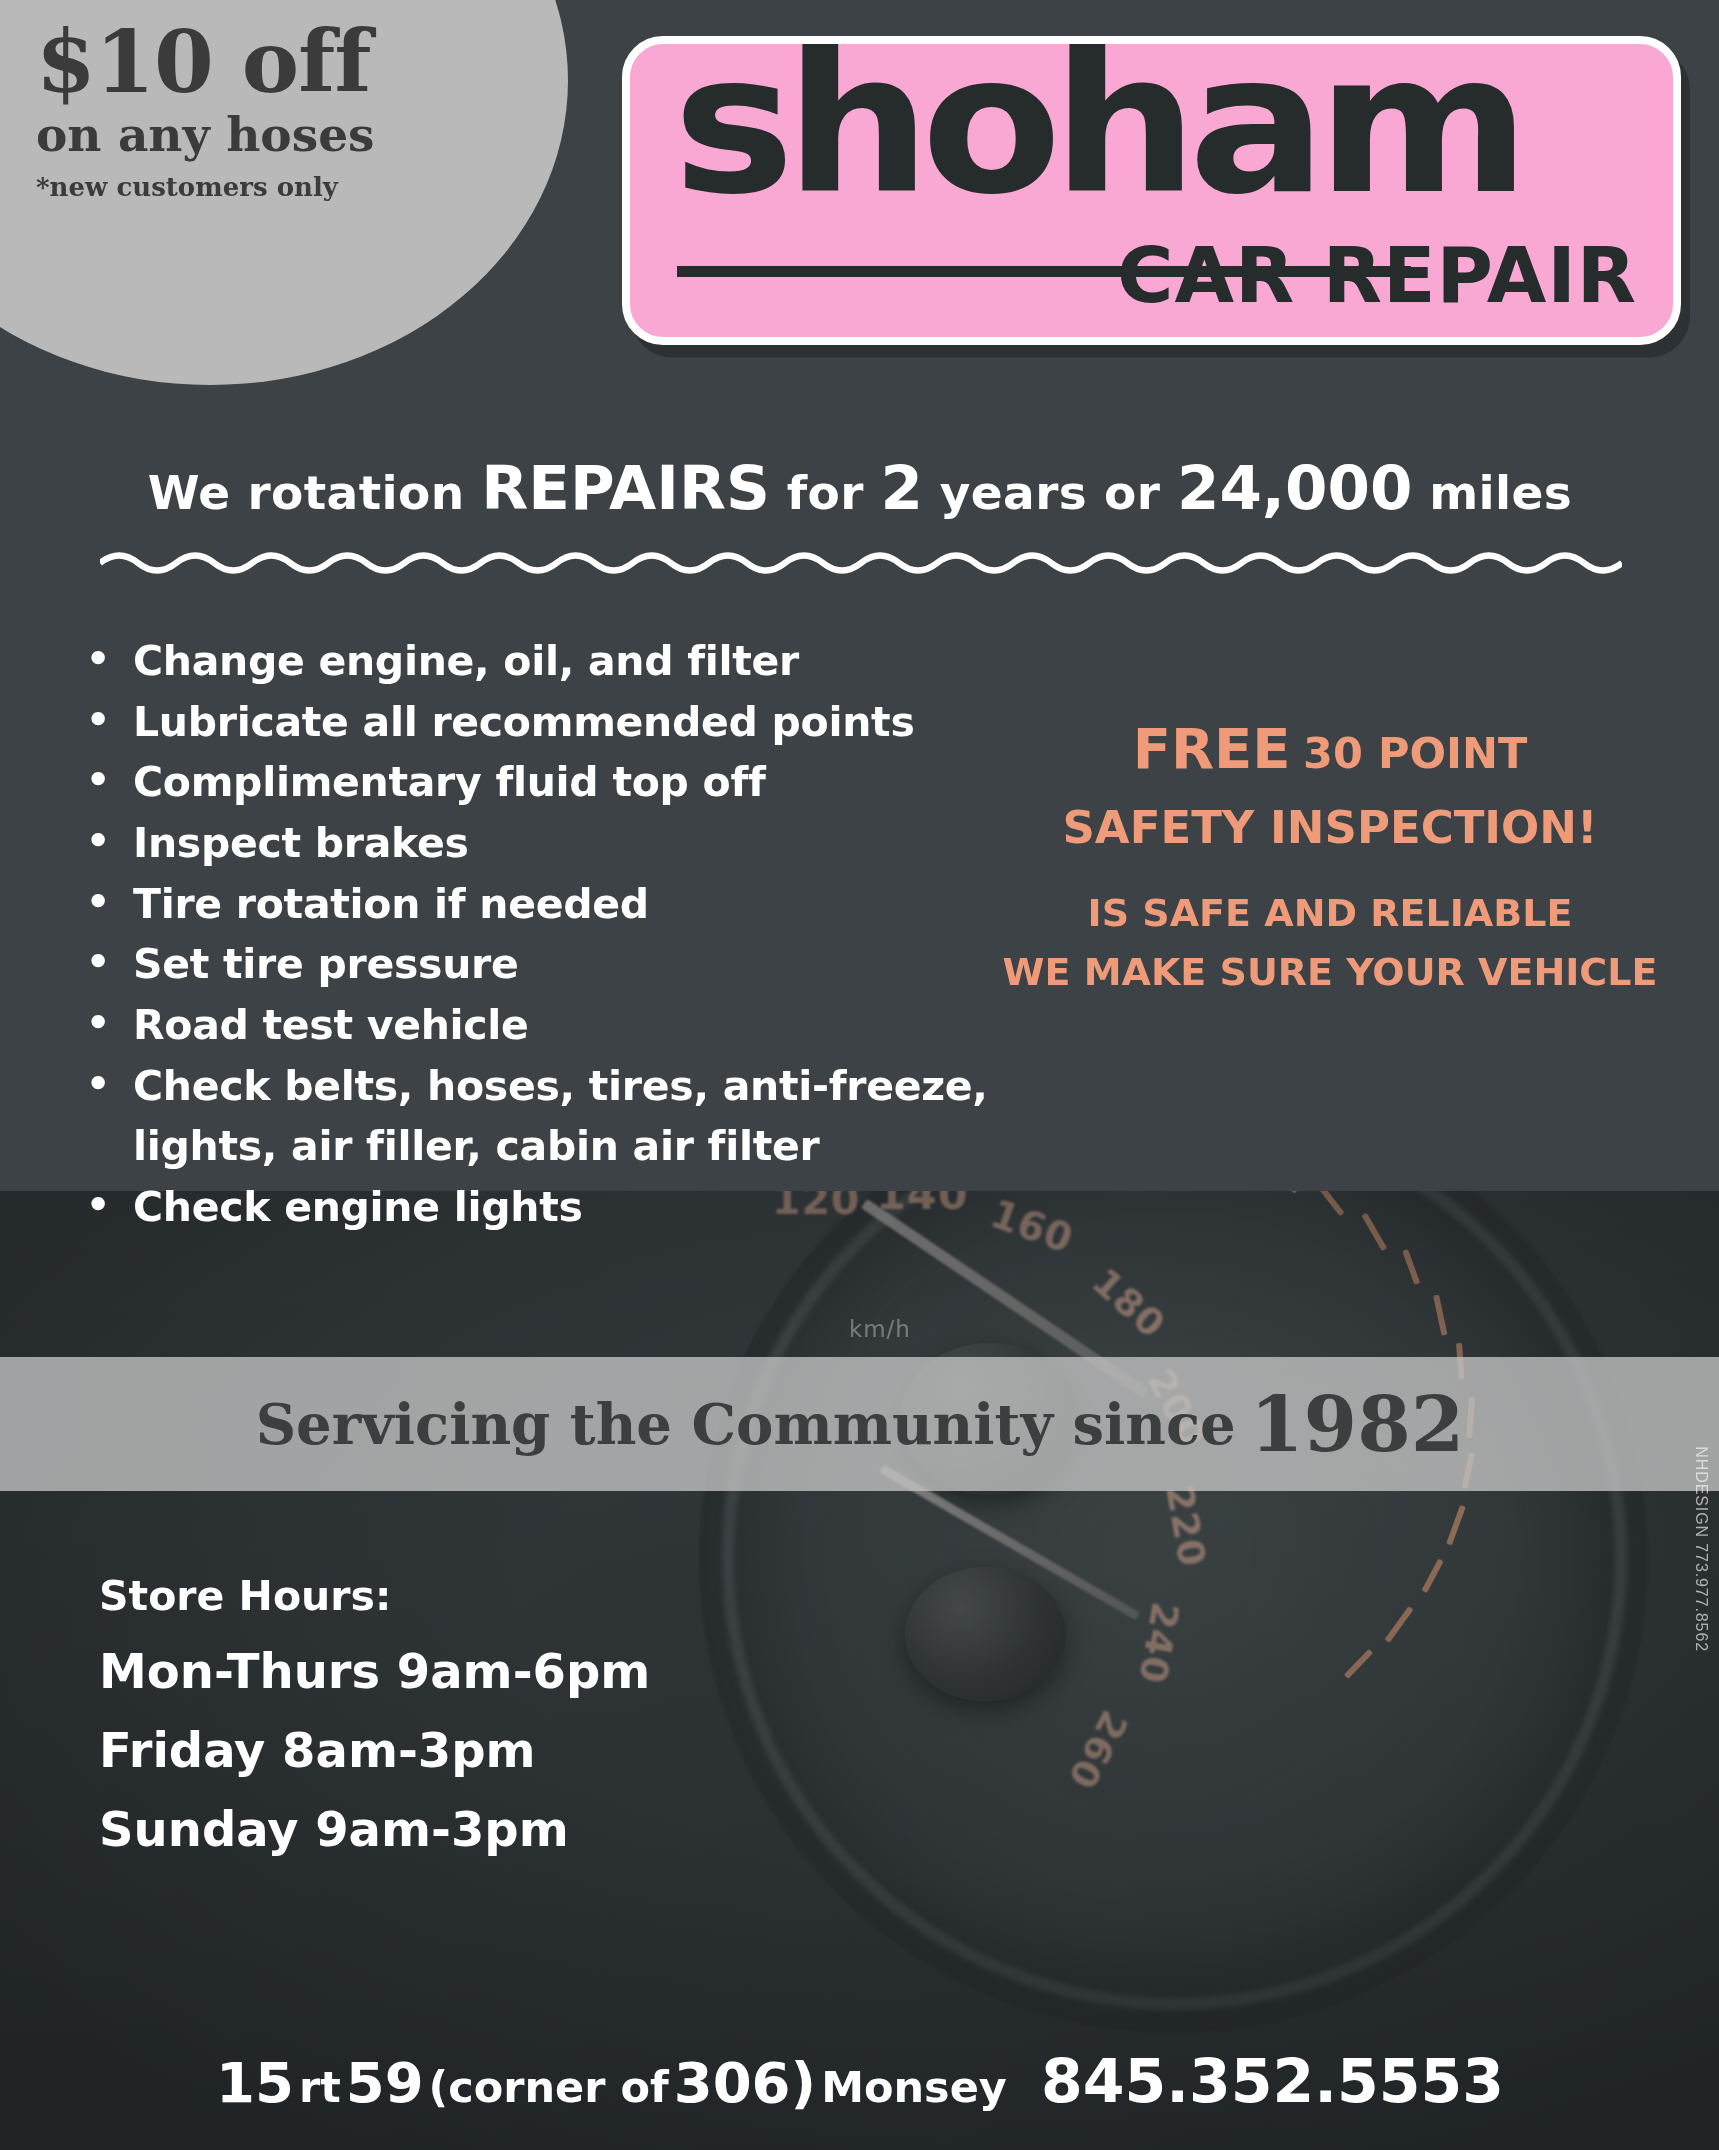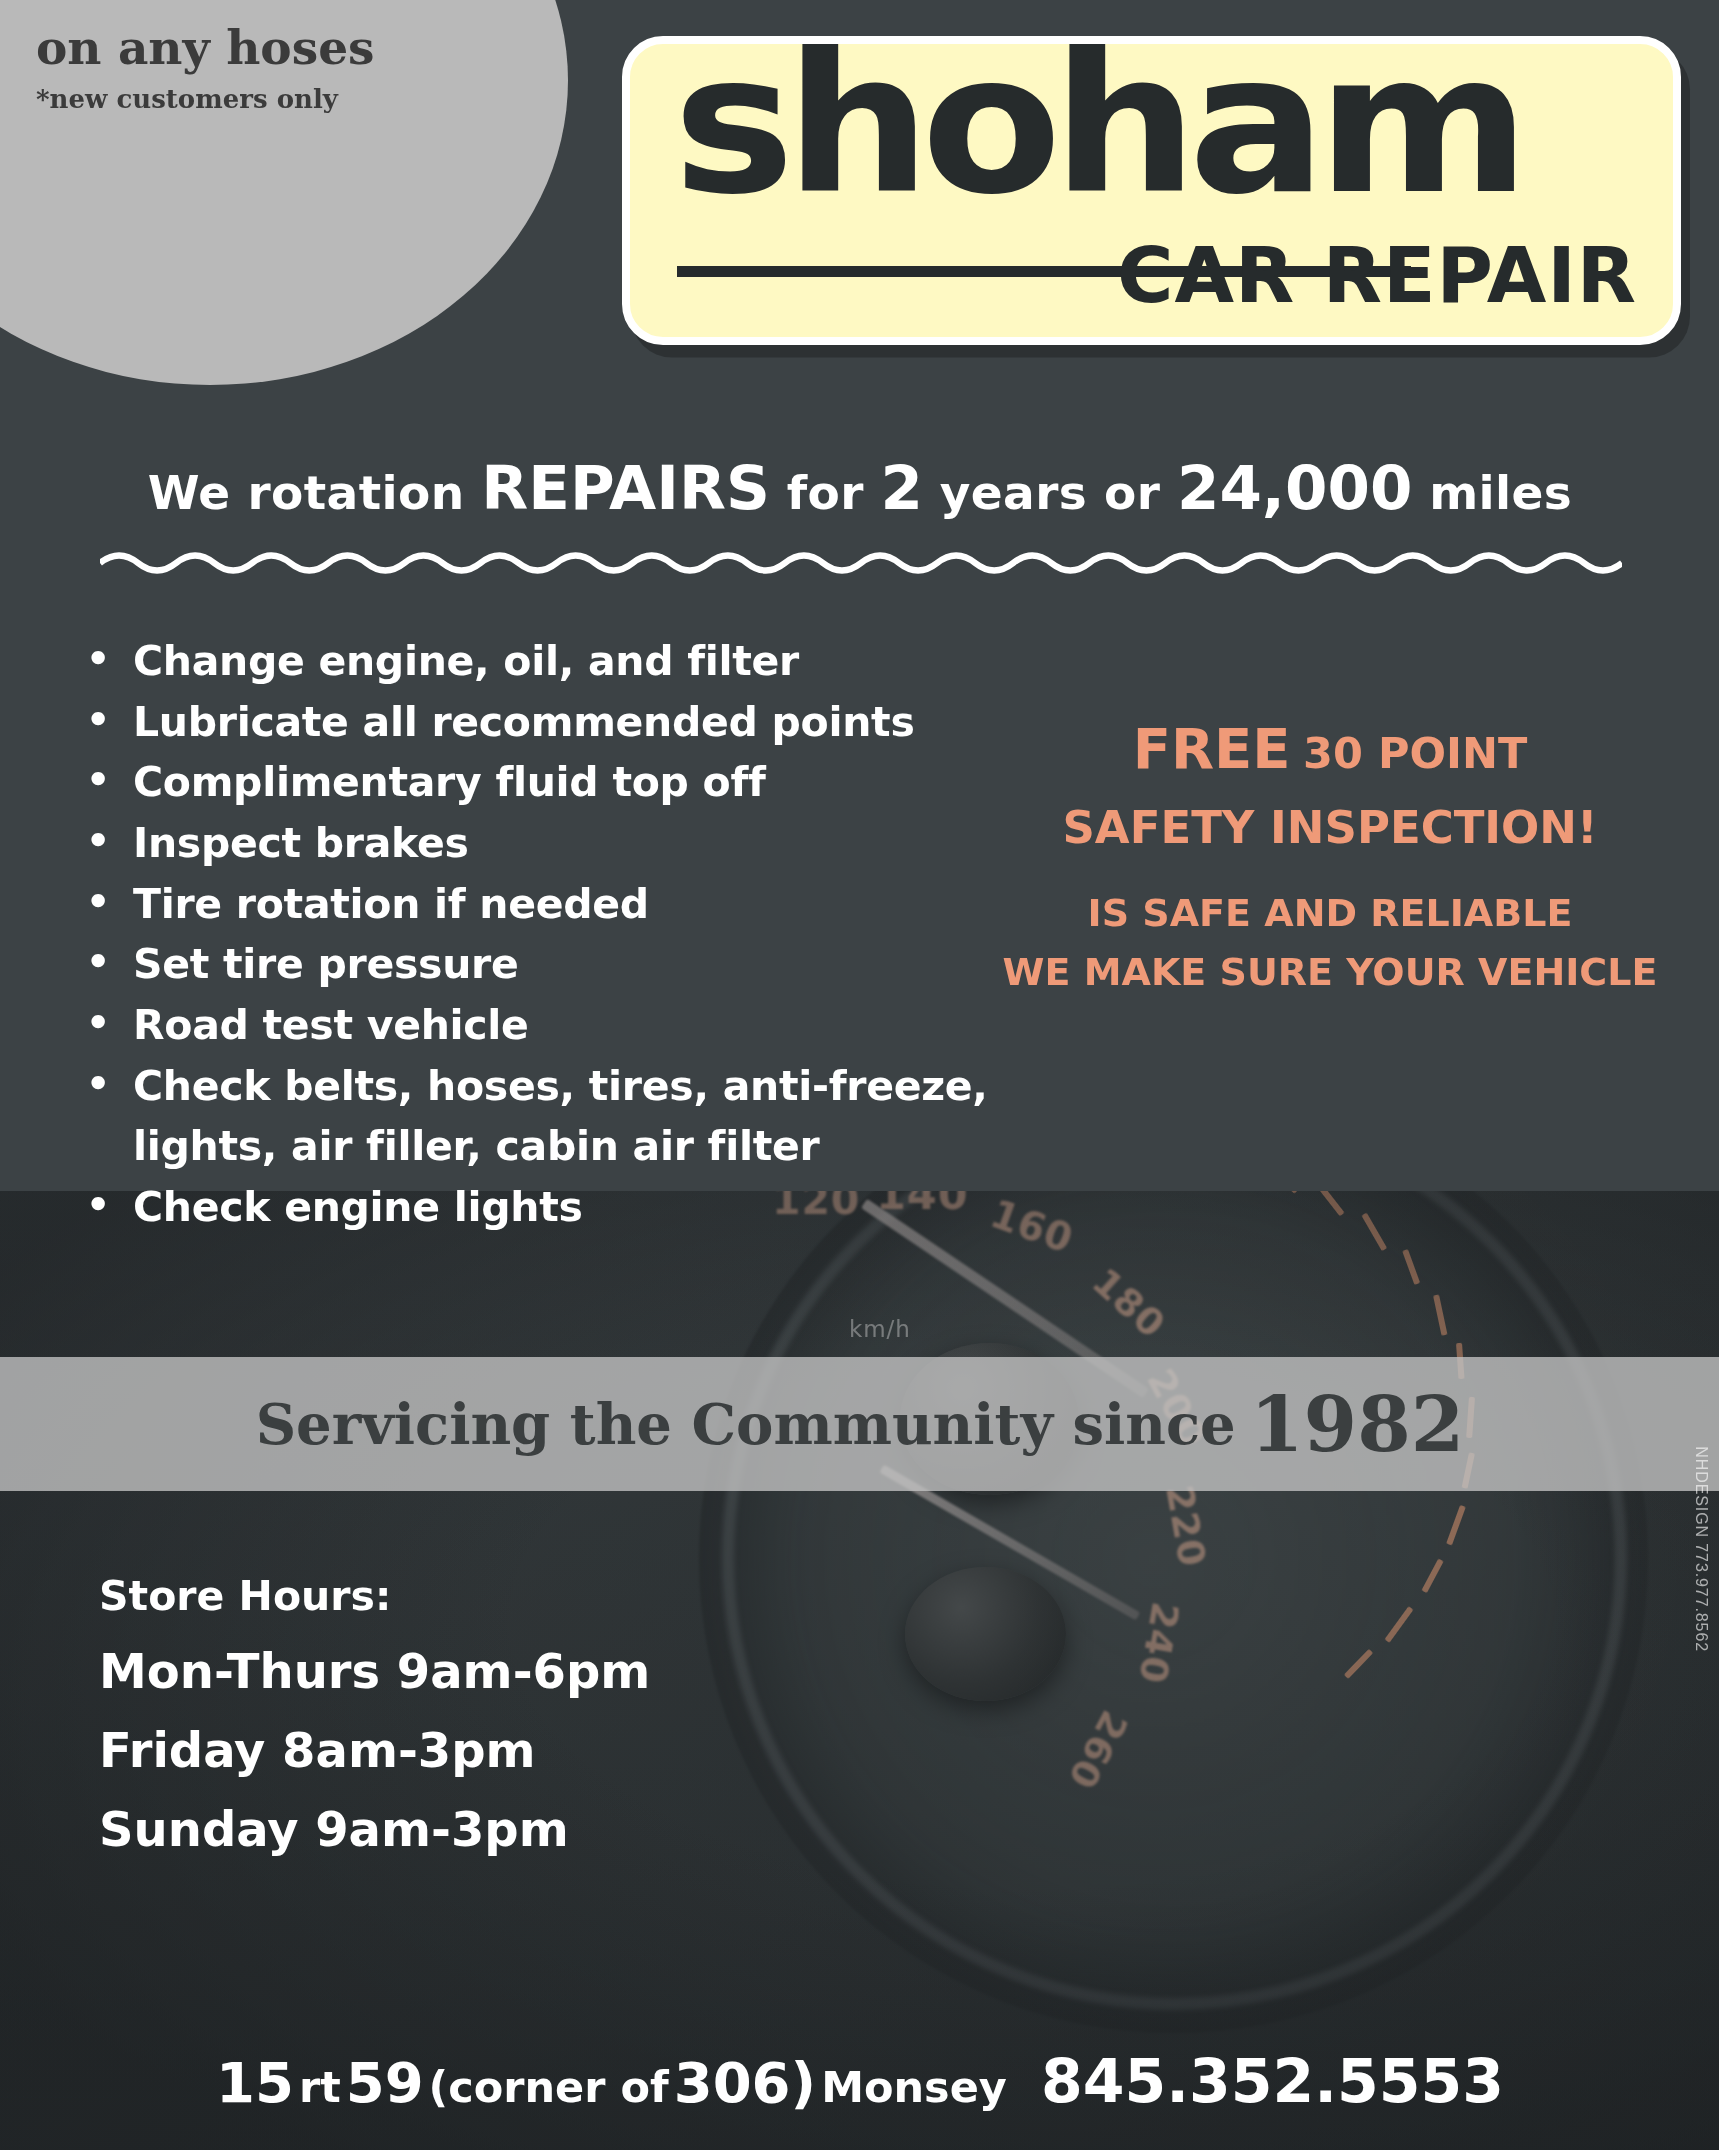--- a/index.html
+++ b/index.html
@@ -130,21 +130,21 @@
     font-weight: 700;
     font-size: 26px;
     margin-top: 10.7px;
   }
 
   
   .logo-box {
     position: absolute;
     left: 622px; top: 36px;
     width: 1059px; height: 309px;
-    background: #fef9c3;
+    background: #f9a8d4;
     border: 8px solid #ffffff;
     border-radius: 41px;
     box-shadow: 9px 12.5px 0 rgba(0,0,0,0.25);
     overflow: hidden;
   }
   .logo-word {
     position: absolute;
     left: 43px; top: -16px;
     font-family: "DejaVu Sans", sans-serif;
     font-weight: 700;
@@ -344,20 +344,21 @@
     <div class="knob" style="left:900px; top:152px; width:179px; height:152px;"></div>
     <div class="knob" style="left:905px; top:376px; width:161px; height:134px;"></div>
     <div class="needle" style="left:806px; top:197px; width:340px; height:10.7px; transform: rotate(34deg);"></div>
     <div class="needle" style="left:842px; top:421px; width:296px; height:9px; transform: rotate(30deg);"></div>
 
     <div class="vignette"></div>
   </div>
 
   <div class="coupon-circle"></div>
   <div class="coupon-text">
+    <div class="coupon-amount">$10 off</div>
     <div class="coupon-sub">on any hoses</div>
     <div class="coupon-note">*new customers only</div>
   </div>
 
   <div class="logo-box">
     <div class="logo-word">shoham</div>
     <div class="logo-rule"></div>
     <div class="logo-sub">CAR REPAIR</div>
   </div>
 

